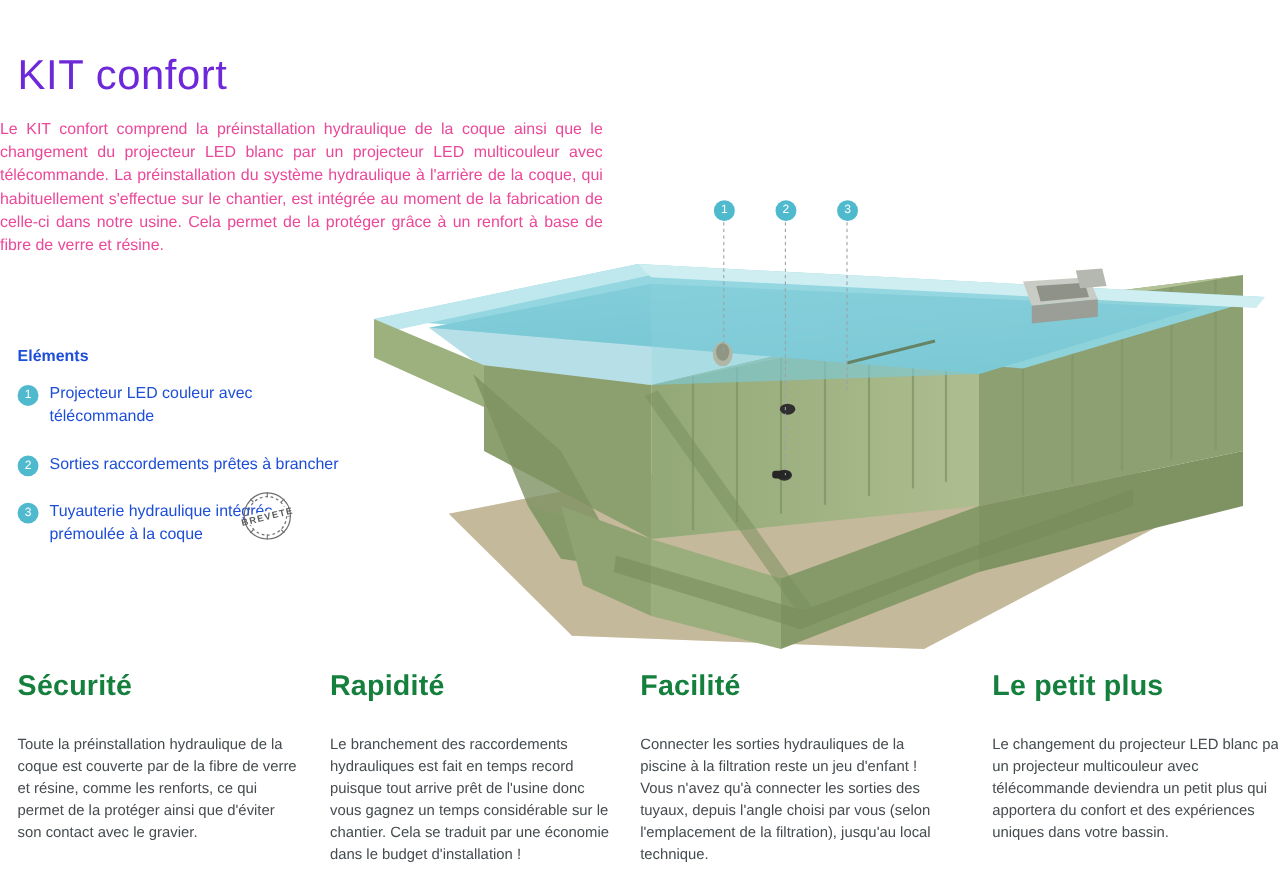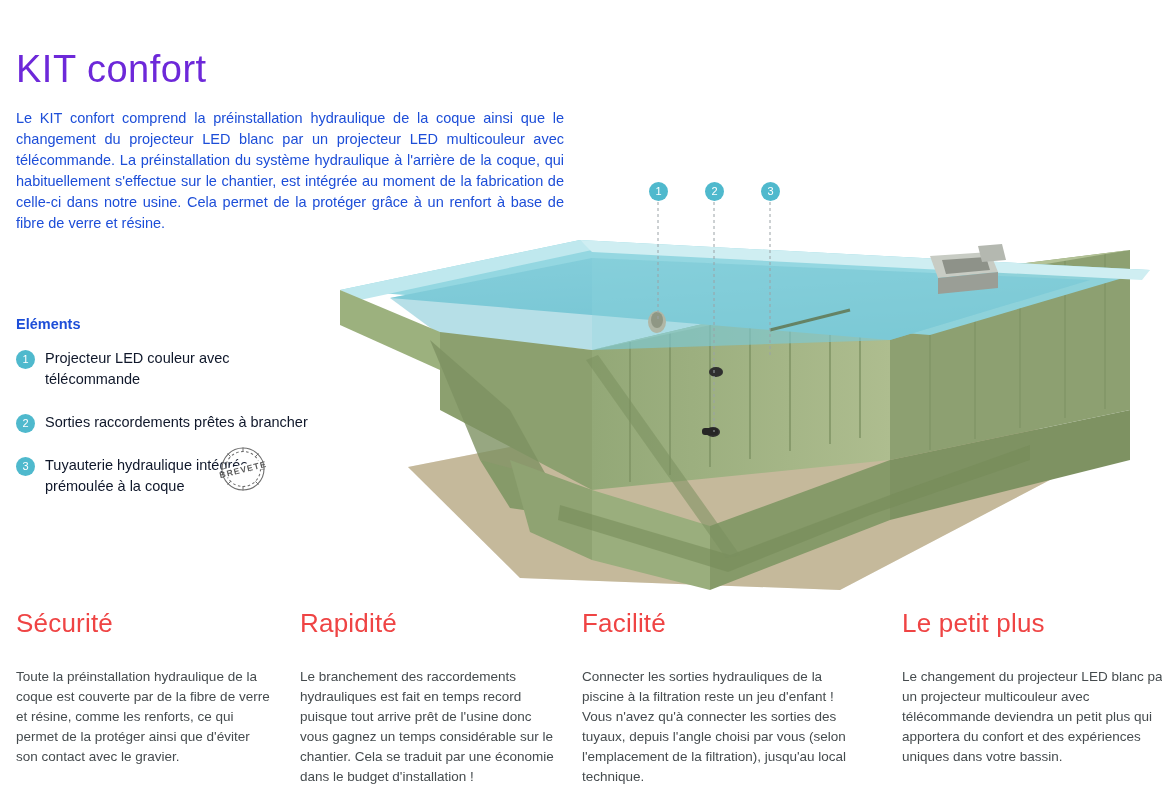--- a/index.html
+++ b/index.html
@@ -20,26 +20,26 @@
     left: 16px;
     top: 48px;
     font-size: 38px;
     font-weight: 400;
     color: #6d28d9;
     letter-spacing: 0.5px;
   }
 
   .intro-para {
     position: absolute;
-    left: 16px;
+    left: 0;
     top: 108px;
     width: 548px;
     font-size: 14.5px;
     line-height: 21px;
-    color: #1d4ed8;
+    color: #ec4899;
     text-align: justify;
   }
 
   
   .elements-heading {
     position: absolute;
     left: 16px;
     top: 316px;
     font-size: 14.5px;
     font-weight: bold;
@@ -65,21 +65,21 @@
     color: #ffffff;
     font-size: 11px;
     line-height: 19px;
     text-align: center;
     margin-right: 10px;
     margin-top: 2px;
   }
   .elem-text {
     font-size: 14.5px;
     line-height: 21px;
-    color: #0f172a;
+    color: #1d4ed8;
   }
 
   
   .stamp {
     position: absolute;
     left: 216px;
     top: 442px;
     width: 54px;
     height: 54px;
   }
@@ -123,22 +123,22 @@
     width: 1162px;
     height: 200px;
   }
   .col {
     position: absolute;
     top: 0;
   }
   .col h2 {
     margin: 0 0 28px 0;
     font-size: 26px;
-    font-weight: 400;
-    color: #ef4444;
+    font-weight: 700;
+    color: #15803d;
     letter-spacing: 0.2px;
   }
   .col p {
     margin: 0;
     font-size: 13.5px;
     line-height: 20px;
     color: #454b4e;
   }
   .col-0 { left: 16px;  width: 258px; }
   .col-1 { left: 300px; width: 262px; }

